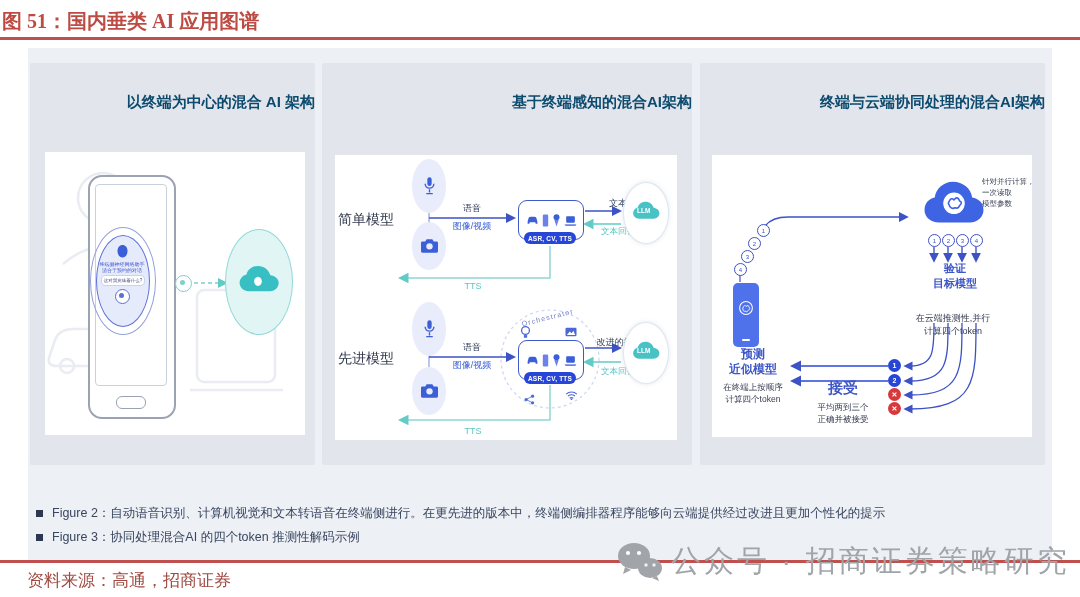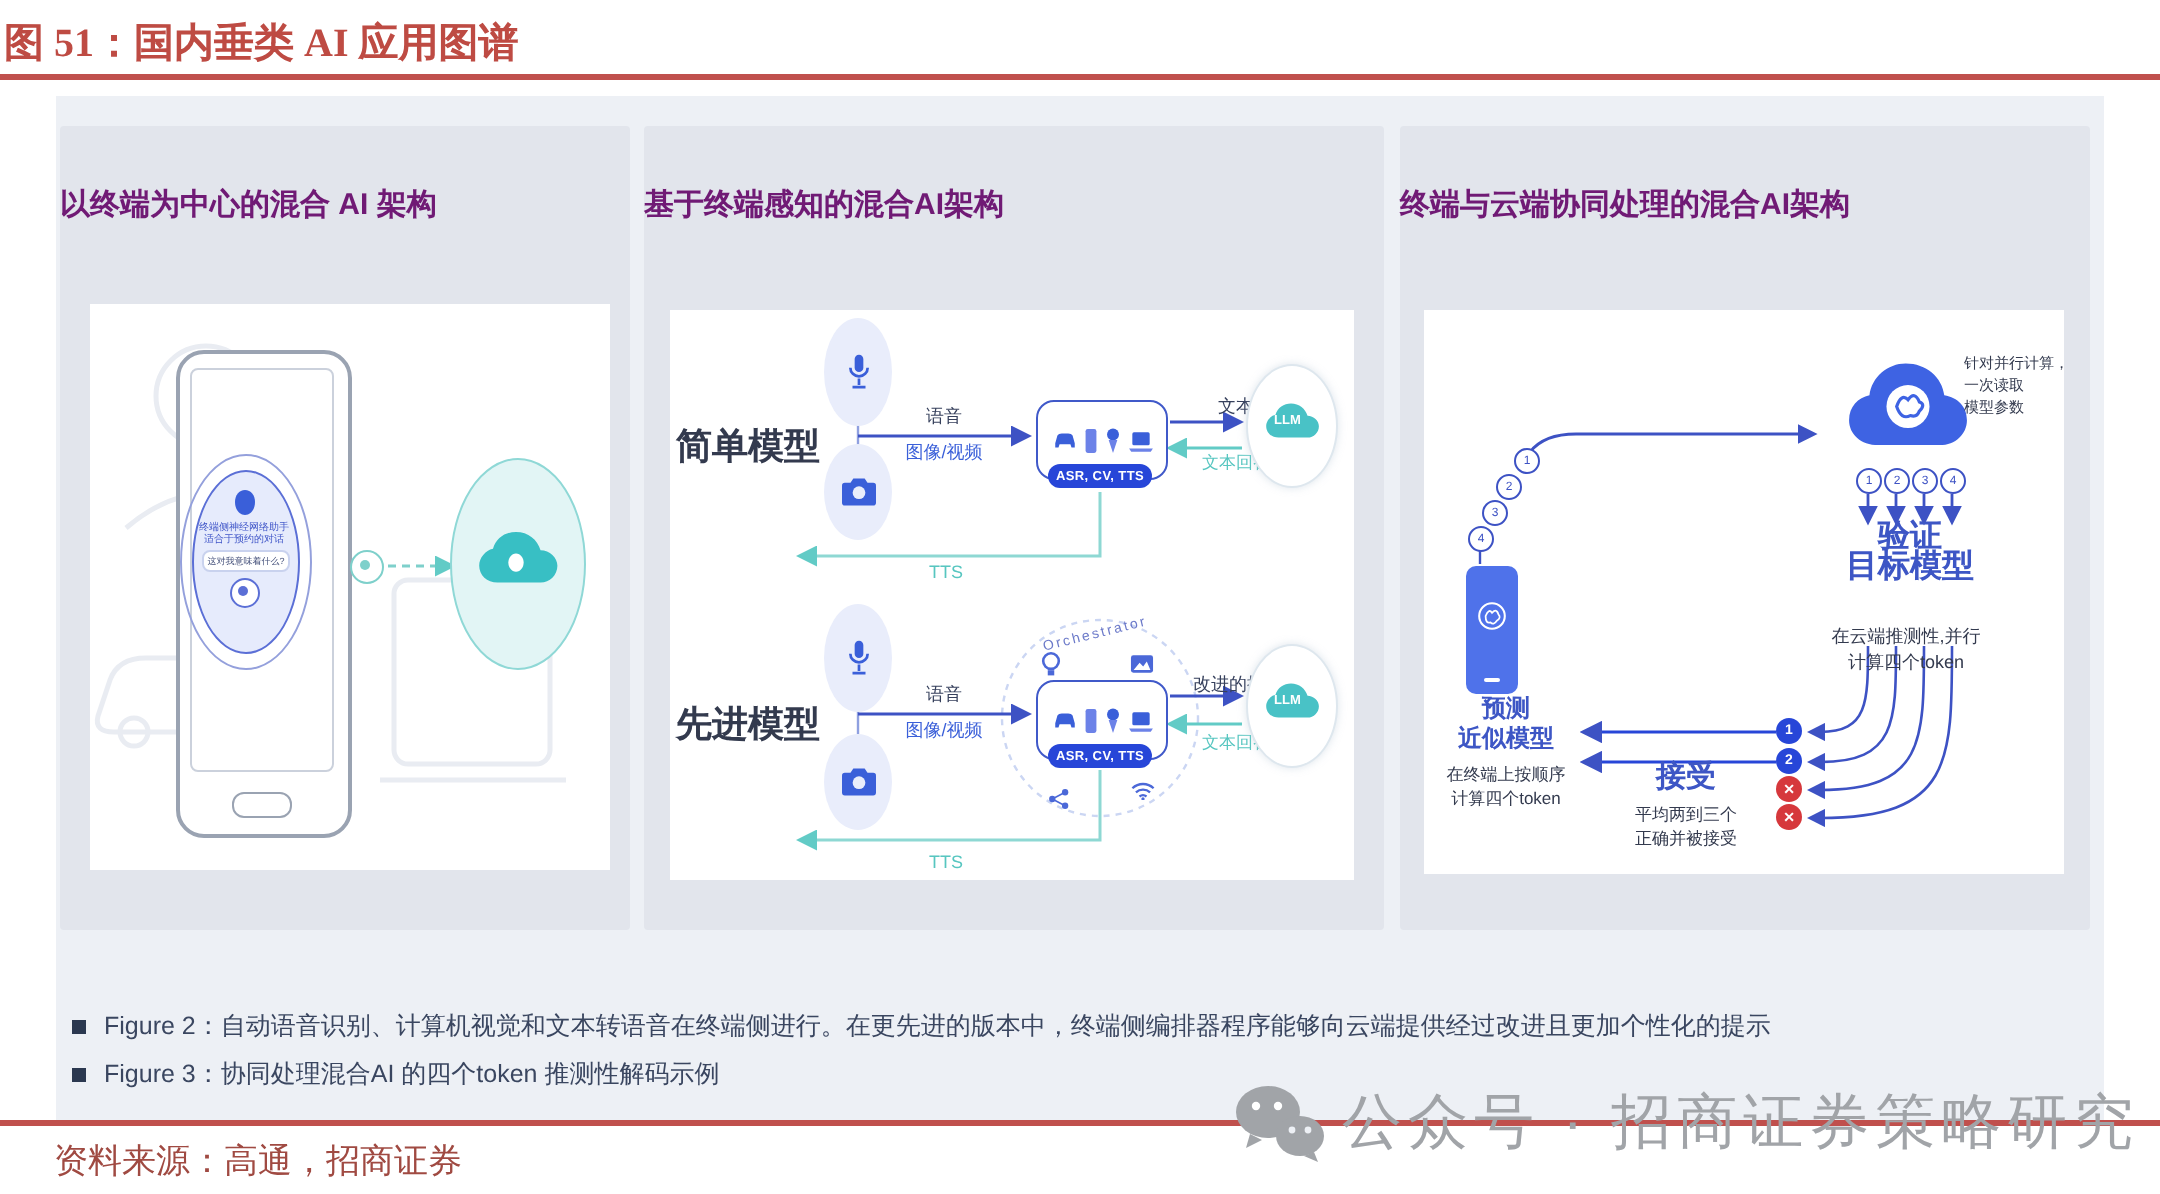--- a/index.html
+++ b/index.html
@@ -5,23 +5,23 @@
   html,body{margin:0;padding:0;background:#fff;}
   .page{position:relative;width:1080px;height:597px;background:#fff;overflow:hidden;
         font-family:"Liberation Sans",sans-serif;}
   .abs{position:absolute;}
   .pre{white-space:pre-line;}
   .ctr{text-align:center;}
   .title{font-family:"Liberation Serif",serif;font-weight:bold;font-size:20px;color:#BE4B43;}
   .redline{background:#C0504D;height:3px;}
   .figbg{background:#EDF0F5;}
   .panel{background:#E2E5EC;border-radius:2px;}
-  .hdr{color:#701a75;font-weight:bold;font-size:15px;text-align:left;}
+  .hdr{color:#0c4a6e;font-weight:bold;font-size:15px;text-align:right;}
   .inner{background:#ffffff;}
-  .rowlabel{font-size:18px;font-weight:700;color:#333a4e;}
+  .rowlabel{font-size:14px;font-weight:400;color:#333a4e;}
   .oval{background:#E9EDFB;border-radius:50%;display:flex;align-items:center;justify-content:center;}
   .devbox{background:#fff;border:1.5px solid #4059C9;border-radius:9px;display:flex;align-items:center;justify-content:center;gap:3px;}
   .pill{background:#2746D8;border-radius:6px;color:#fff;font-size:6.5px;font-weight:bold;
         display:flex;align-items:center;justify-content:center;letter-spacing:.2px;}
   .llmoval{background:#fff;border:1px solid #DEE7EE;border-radius:50%;box-shadow:0 0 4px rgba(160,180,200,.35);}
   .llmtxt{color:#fff;font-size:6.5px;font-weight:bold;}
   .lbl-dark{font-size:9px;color:#36405c;}
   .lbl-blue{font-size:9px;color:#3A5FD9;}
   .lbl-teal{font-size:9px;color:#57C6C0;}
   .orch{font-size:7px;color:#6B79C9;letter-spacing:1.2px;transform:rotate(-14deg);}
@@ -274,21 +274,21 @@
   </svg>
   <div class="abs pre" style="left:982px;top:176px;width:56px;font-size:7.5px;line-height:11px;color:#333a4e;">针对并行计算，
 一次读取
 模型参数</div>
 
   <div class="abs chaincirc" style="left:928px;top:234px;">1</div>
   <div class="abs chaincirc" style="left:942px;top:234px;">2</div>
   <div class="abs chaincirc" style="left:956px;top:234px;">3</div>
   <div class="abs chaincirc" style="left:970px;top:234px;">4</div>
 
-  <div class="abs pre ctr bluebig" style="left:920px;top:261px;width:70px;font-size:16px;line-height:15px;">验证
+  <div class="abs pre ctr bluebig" style="left:920px;top:261px;width:70px;font-size:11px;line-height:15px;">验证
 目标模型</div>
   <div class="abs pre ctr smalltxt" style="left:897px;top:312px;width:112px;font-size:9px;line-height:13px;">在云端推测性,并行
 计算四个token</div>
 
   <div class="abs tok" style="left:888px;top:359px;width:13px;height:13px;background:#2746D8;font-size:7px;">1</div>
   <div class="abs tok" style="left:888px;top:374px;width:13px;height:13px;background:#2746D8;font-size:7px;">2</div>
   <div class="abs tok" style="left:888px;top:388px;width:13px;height:13px;background:#D6383C;font-size:7px;">✕</div>
   <div class="abs tok" style="left:888px;top:402px;width:13px;height:13px;background:#D6383C;font-size:7px;">✕</div>
 
   <div class="abs" style="left:733px;top:283px;width:26px;height:64px;background:#4F72EA;border-radius:5px;"></div>

